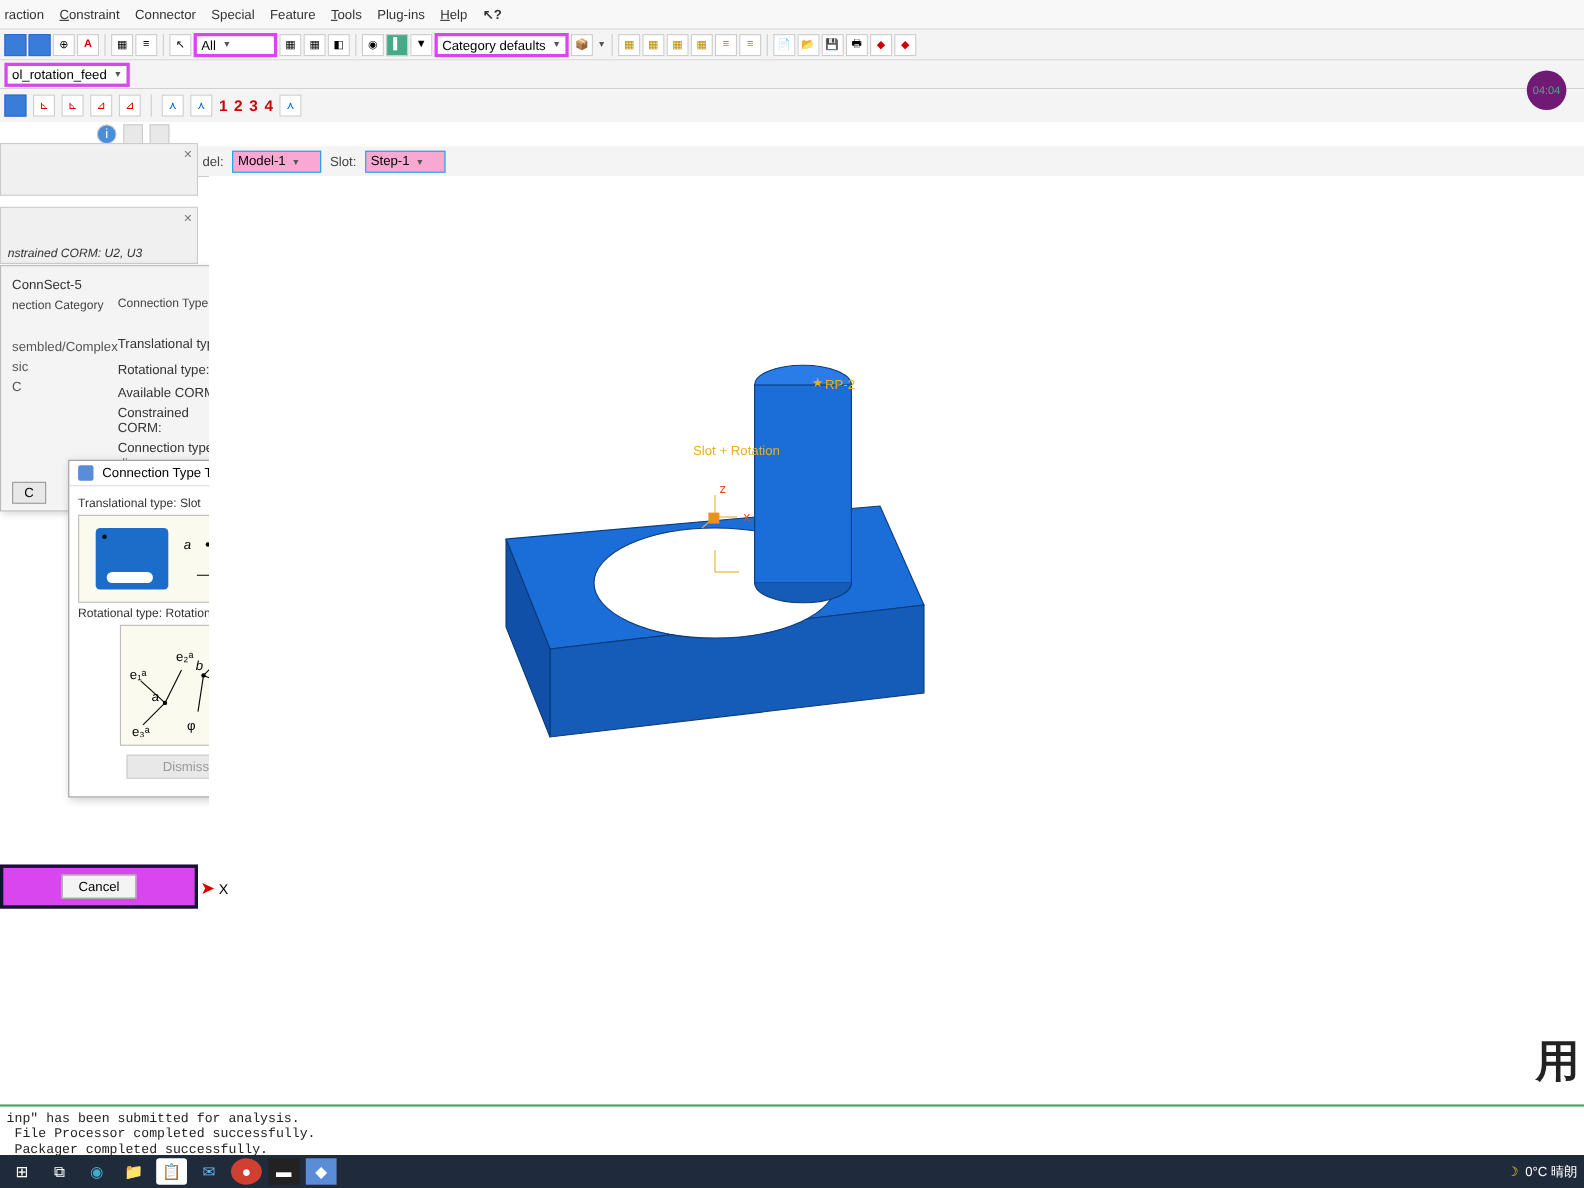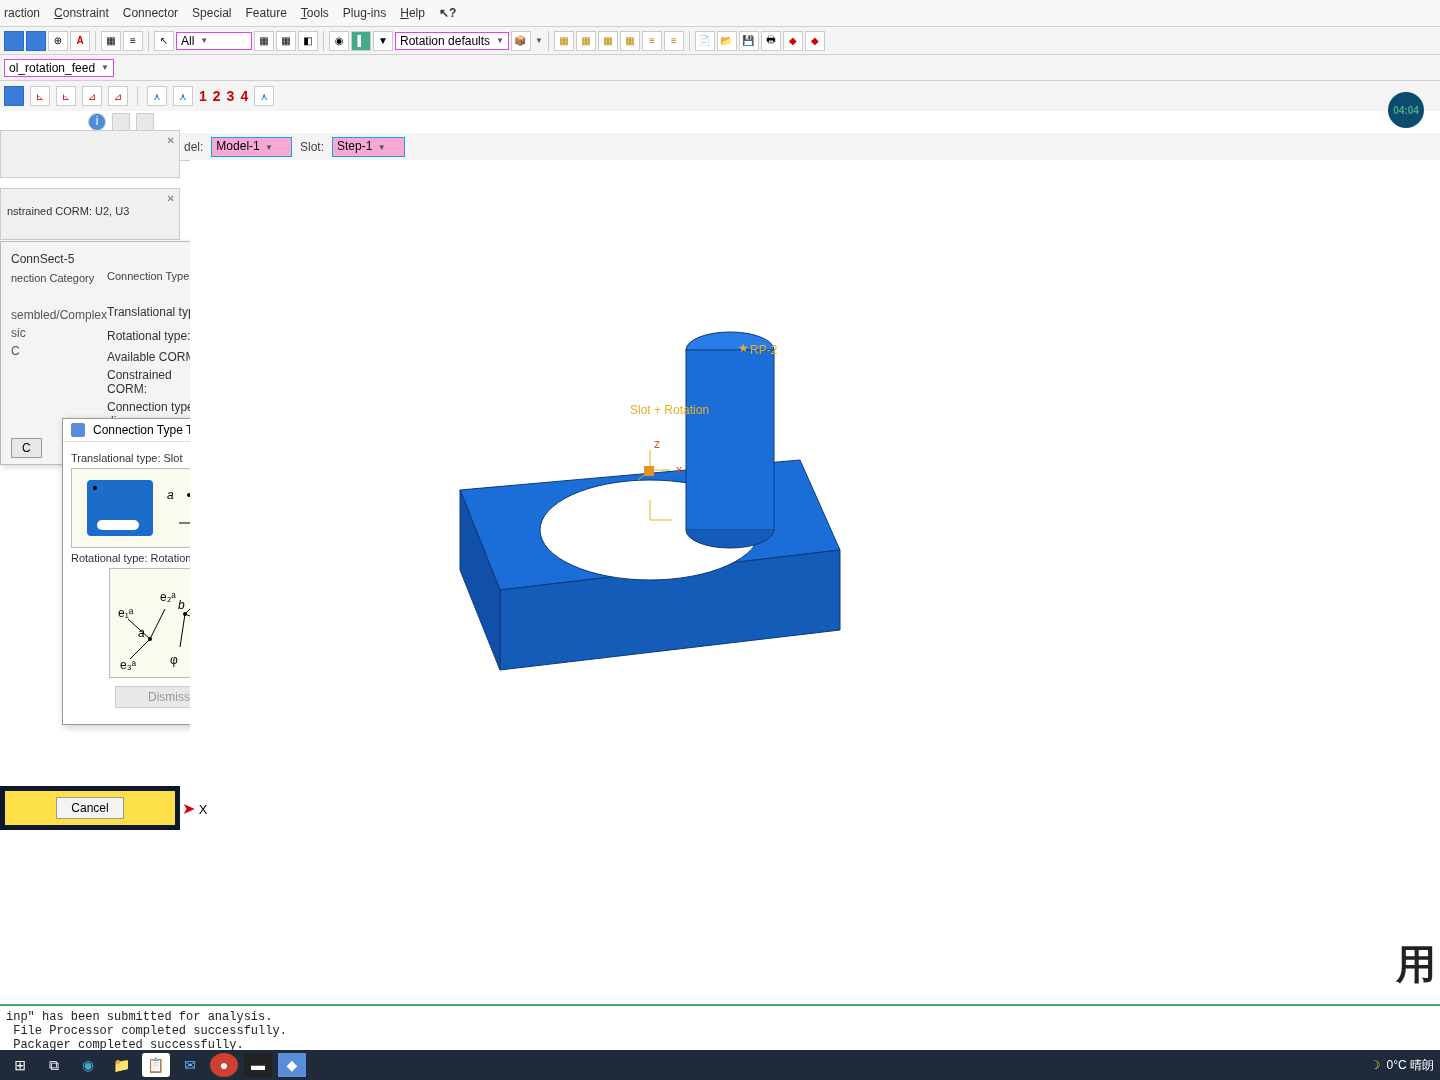--- a/index.html
+++ b/index.html
@@ -12,21 +12,21 @@
 
 
 .toolbar-row { display: flex; align-items: center; gap: 2px; padding: 2px 4px; border-bottom: 1px solid #d0d0d0; background: #f4f4f4; height: 28px; }
 .tb-btn { width: 20px; height: 20px; border: 1px solid #ccc; background: #fff; display:inline-flex; align-items:center; justify-content:center; font-size:10px; }
 .tb-btn.blue { background:#3a7dd8; border-color:#2a6dc8; }
 .tb-btn.red { color:#c00; }
 .tb-sep { width:1px; height:20px; background:#ccc; margin:0 3px; }
 .tb-arrow { font-size:8px; color:#555; margin-left:2px; }
 
 .toolbar2 { display:flex; align-items:center; gap:2px; padding:2px 4px; border-bottom:1px solid #d0d0d0; background:#f4f4f4; height:26px; }
-.sel-wrap { border:1px solid #d946ef; background:#fff; padding:1px 4px; display:flex; align-items:center; gap:4px; }
+.sel-wrap { border:3px solid #d946ef; background:#fff; padding:1px 4px; display:flex; align-items:center; gap:4px; }
 
 .toolbar3 { display:flex; align-items:center; gap:6px; padding:2px 4px; background:#f4f4f4; height:30px; }
 .num-btn { color:#c00; font-weight:bold; font-size:14px; cursor:default; }
 
 .info-strip { display:flex; gap:6px; padding:2px 4px; height:22px; align-items:center; }
 .mini-icon { width:18px; height:18px; border:1px solid #ccc; background:#e8e8e8; }
 
 
 .context-row { display:flex; align-items:center; gap:8px; padding:2px 4px; border-bottom:1px solid #ccc; background:#f4f4f4; height:28px; margin-left:180px; }
 .ctx-label { color:#444; }
@@ -58,21 +58,21 @@
 .tip-body { padding:6px 8px; }
 .tip-sub { font-size:11px; color:#333; margin:4px 0; }
 .diagram-box { border:1px solid #bbb; background:#fbfaee; padding:6px; display:flex; gap:8px; align-items:center; justify-content:center; min-height:76px; }
 .slot-shape { width:66px; height:56px; background:#1b6dc9; border-radius:4px; position:relative; }
 .slot-shape::after { content:""; position:absolute; bottom:6px; left:10px; width:42px; height:10px; background:#fff; border-radius:5px; }
 .slot-shape::before { content:""; position:absolute; top:6px; left:6px; width:4px; height:4px; background:#000; border-radius:50%; }
 .rot-box { width:120px; height:110px; border:1px solid #bbb; background:#fbfaee; margin:4px auto; position:relative; }
 .dismiss-btn { display:block; margin:8px auto 10px; padding:3px 32px; border:1px solid #ccc; background:#e8e8e8; color:#999; }
 
 
-.cancel-panel { position:absolute; left:0; top:786px; width:180px; background:#fde047; border:5px solid #0f172a; padding:6px; text-align:center; }
+.cancel-panel { position:absolute; left:0; top:786px; width:180px; background:#d946ef; border:3px solid #0f172a; padding:6px; text-align:center; }
 .cancel-btn { padding:3px 14px; border:1px solid #999; background:#f4f4f4; }
 
 
 .viewport { position:absolute; left:190px; top:160px; right:0; bottom:230px; background:#fff; }
 .triad { position:absolute; left:-8px; bottom:32px; }
 .triad-x { color:#000; font-size:13px; }
 .arrow-red { color:#d00; font-size:16px; }
 
 
 .model-svg { position:absolute; left:230px; top:130px; }
@@ -80,21 +80,21 @@
 
 .msg-area { position:absolute; left:0; bottom:0; right:0; height:76px; border-top:2px solid #4a6; background:#fff; font-family:"Courier New",monospace; font-size:12px; padding:4px 6px; color:#222; overflow:hidden; white-space:pre; }
 
 
 .taskbar { position:absolute; bottom:0; left:0; right:0; height:30px; background:#1f2a3a; display:flex; align-items:center; gap:6px; padding:0 6px; }
 .task-item { width:28px; height:24px; display:flex; align-items:center; justify-content:center; color:#fff; font-size:14px; }
 .task-right { margin-left:auto; display:flex; align-items:center; gap:6px; color:#fff; font-size:11px; }
 
 .watermark { position:absolute; right:4px; bottom:88px; font-size:40px; font-weight:bold; color:#222; }
 
-.timer-badge { position:absolute; right:16px; top:92px; width:36px; height:36px; border-radius:50%; background:#0c4a6e; display:flex; align-items:center; justify-content:center; font-size:10px; color:#4a8;font-weight:bold; }
+.timer-badge { position:absolute; right:16px; top:64px; width:36px; height:36px; border-radius:50%; background:#701a75; display:flex; align-items:center; justify-content:center; font-size:10px; color:#4a8; }
 </style>
 </head>
 <body>
 
 <div class="menubar">
   <span>raction</span>
   <span><u>C</u>onstraint</span>
   <span>Connector</span>
   <span>Special</span>
   <span>Feature</span>
@@ -119,21 +119,21 @@
       <span class="tb-arrow">▼</span>
   </div>
   <div class="tb-btn">▦</div>
   <div class="tb-btn">▦</div>
   <div class="tb-btn">◧</div>
   <div class="tb-sep"></div>
   <div class="tb-btn">◉</div>
   <div class="tb-btn" style="background:#4a8;color:#fff;">▌</div>
   <div class="tb-btn">▼</div>
   <div class="sel-wrap" style="min-width:110px;">
-    <span>Rotation defaults</span>
+    <span>Category defaults</span>
       <span class="tb-arrow">▼</span>
   </div>
   <div class="tb-btn">📦</div>
   <div class="tb-arrow">▼</div>
   <div class="tb-sep"></div>
   <div class="tb-btn" style="color:#b80;">▦</div>
   <div class="tb-btn" style="color:#b80;">▦</div>
   <div class="tb-btn" style="color:#b80;">▦</div>
   <div class="tb-btn" style="color:#b80;">▦</div>
   <div class="tb-btn" style="color:#b80;">≡</div>
@@ -182,21 +182,21 @@
   <div class="ctx-select"><span>Model-1</span> <span class="tb-arrow">▼</span></div>
   <span class="ctx-label">Slot:</span>
   <div class="ctx-select"><span>Step-1</span> <span class="tb-arrow">▼</span></div>
 </div>
 
 <div class="left-panel" style="top:130px;height:48px;">
   <span class="close">✕</span>
 </div>
 <div class="left-panel" style="top:188px;height:52px;">
   <span class="close">✕</span>
-  <div class="row" style="margin-top:12px;">nstrained CORM:  U2, U3</div>
+  <div class="row" style="margin-top:32px;font-style:italic;">nstrained CORM:  U2, U3</div>
 </div>
 
 <div class="dialog">
   <div class="dlg-body">
     <div class="dlg-row">
         <span>ConnSect-5</span>
       </div>
     <div class="dlg-group">
       <div class="dlg-left cat-list">
         <div class="grp-title">nection Category</div>

